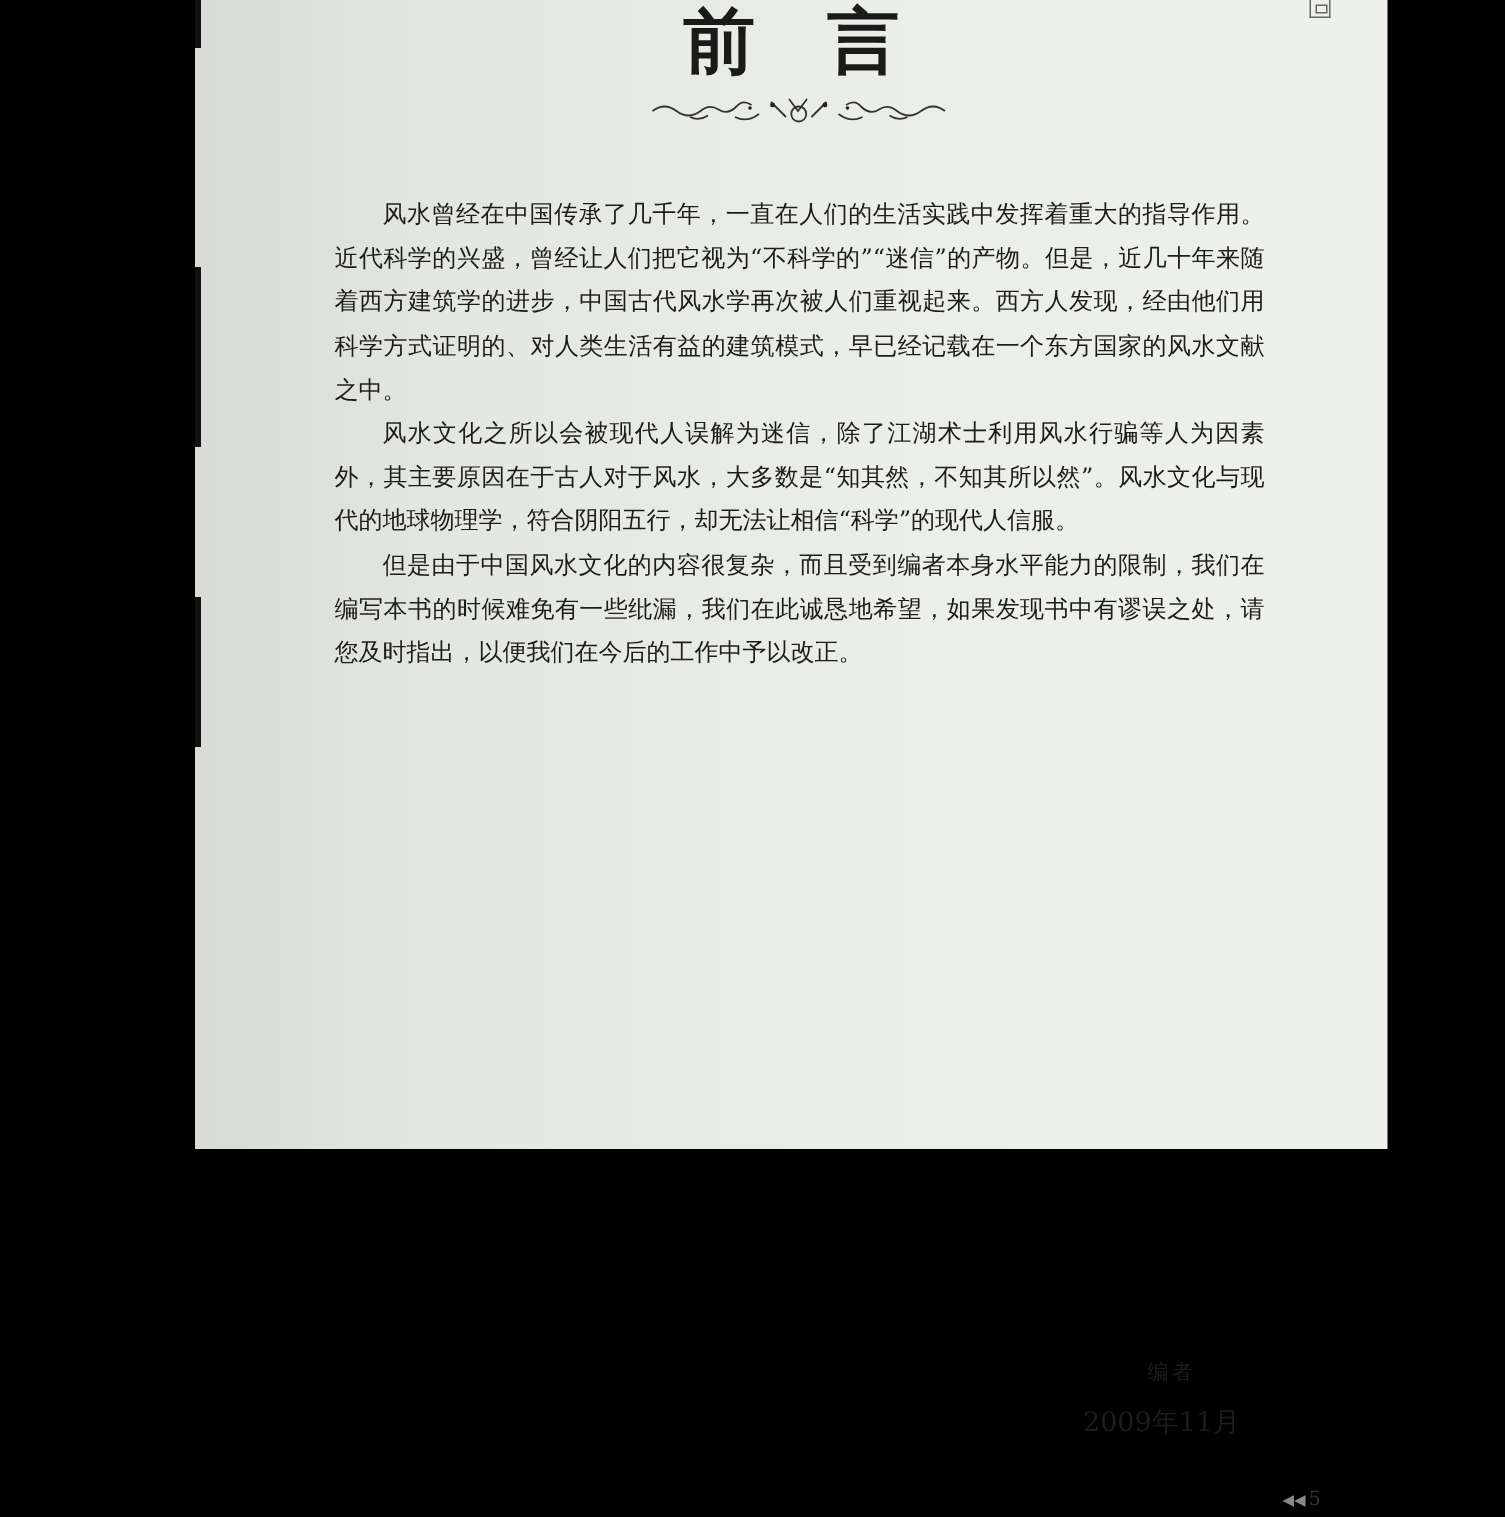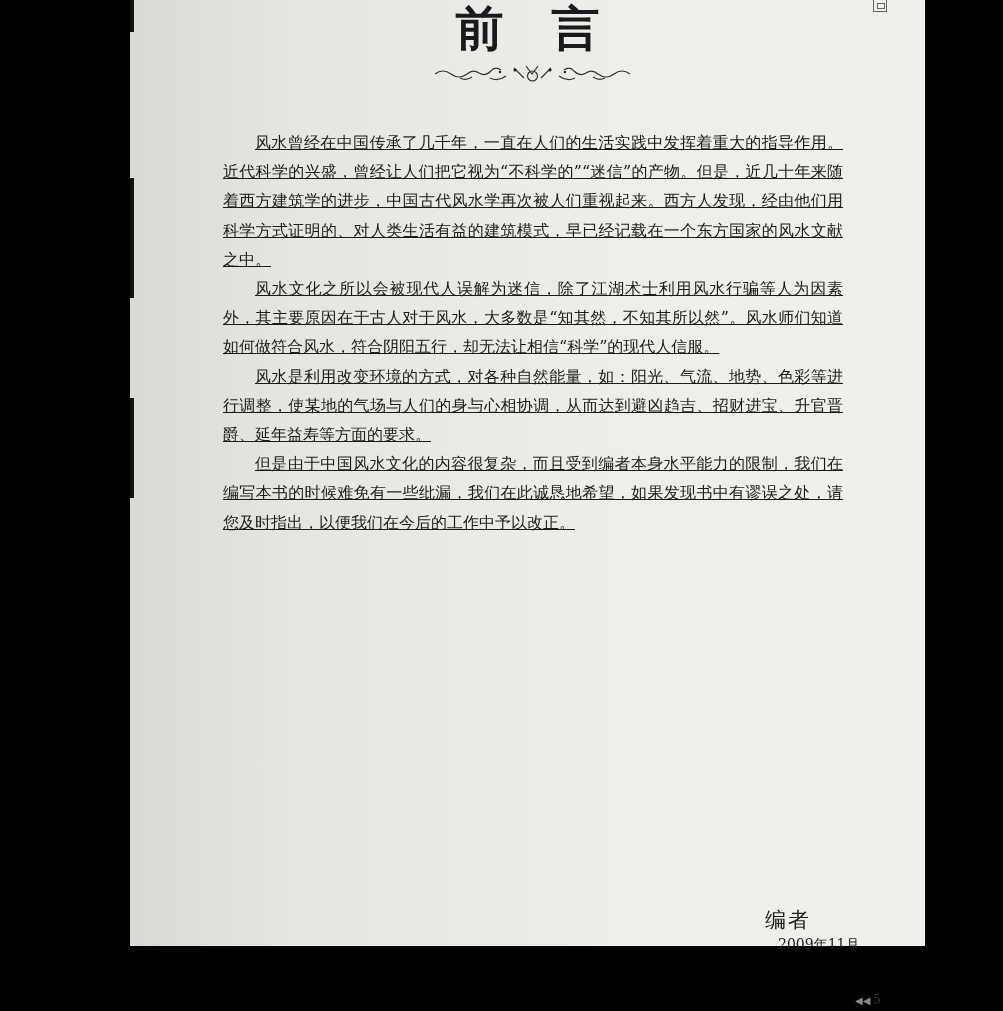--- a/index.html
+++ b/index.html
@@ -2,21 +2,21 @@
 <html><head>
 <meta charset="utf-8">
 <style>
   html, body { margin: 0; padding: 0; }
   body {
     width: 1003px; height: 1011px; background: #000;
     position: relative; overflow: hidden;
     font-family: "DejaVu Serif", "Liberation Serif", serif;
   }
   .page {
-    position: absolute; left: 130px; top: 0; width: 795px; height: 946px;
+    position: absolute; left: 130px; top: 0; width: 795px; height: 766px;
     background: linear-gradient(90deg, #d9dcd6 0%, #e4e7e1 20%, #eceee9 60%, #eef0eb 100%);
   }
   .edge-torn {
     position: absolute; left: 0; width: 4px; background: #111;
   }
   .corner-mark {
     position: absolute; left: 743px; top: 0; width: 14px; height: 12px;
     border: 1px solid #666; border-top: none; box-sizing: border-box;
   }
   .corner-mark::after {
@@ -27,29 +27,29 @@
     position: absolute; left: 0; width: 795px; top: 0px; text-align: center;
     font-size: 48px; font-weight: bold; color: #1a1a1a; letter-spacing: 48px;
     line-height: 56px; padding-left: 48px; box-sizing: border-box;
     font-family: "DejaVu Serif", serif;
   }
   .ornament {
     position: absolute; left: 300px; top: 62px; width: 205px; height: 22px;
   }
   .body-text {
     position: absolute; left: 93px; top: 128px; width: 620px;
-    font-size: 16px; line-height: 29.2px; color: #1c1c1c; text-align: justify; text-decoration: underline;
+    font-size: 16px; line-height: 29.2px; color: #1c1c1c; text-align: justify;
   }
   .body-text p { margin: 0; text-indent: 2em; }
   .signature {
-    position: absolute; left: 635px; top: 906px; font-size: 21px; color: #1c1c1c;
+    position: absolute; left: 635px; top: 906px; font-size: 14px; color: #1c1c1c;
     letter-spacing: 2px;
   }
   .date {
-    position: absolute; left: 648px; top: 936px; font-size: 14px; color: #1c1c1c;
+    position: absolute; left: 592px; top: 936px; font-size: 18px; color: #1c1c1c;
   }
   .page-num {
     position: absolute; left: 725px; top: 992px; font-size: 13px; color: #333;
   }
   .page-num .arrows { color: #888; font-size: 10px; margin-right: 2px; }
 </style>
 </head>
 <body>
 
 <div class="page">
@@ -73,22 +73,21 @@
     <g fill="#222">
       <circle cx="85" cy="8" r="1.6"></circle>
         <circle cx="120" cy="8" r="1.6"></circle>
       <circle cx="70" cy="10" r="1.2"></circle>
         <circle cx="135" cy="10" r="1.2"></circle>
     </g>
   </svg>
 
   <div class="body-text">
     <p>风水曾经在中国传承了几千年，一直在人们的生活实践中发挥着重大的指导作用。近代科学的兴盛，曾经让人们把它视为“不科学的”“迷信”的产物。但是，近几十年来随着西方建筑学的进步，中国古代风水学再次被人们重视起来。西方人发现，经由他们用科学方式证明的、对人类生活有益的建筑模式，早已经记载在一个东方国家的风水文献之中。</p>
-    <p>风水文化之所以会被现代人误解为迷信，除了江湖术士利用风水行骗等人为因素外，其主要原因在于古人对于风水，大多数是“知其然，不知其所以然”。风水师们知道如何做符合风水，符合阴阳五行，却无法让相信“科学”的现代人信服。</p>
-    <p>风水是利用改变环境的方式，对各种自然能量，如：阳光、气流、地势、色彩等进行调整，使某地的气场与人们的身与心相协调，从而达到避凶趋吉、招财进宝、升官晋爵、延年益寿等方面的要求。</p>
+    <p>风水文化之所以会被现代人误解为迷信，除了江湖术士利用风水行骗等人为因素外，其主要原因在于古人对于风水，大多数是“知其然，不知其所以然”。风水文化与现代的地球物理学，符合阴阳五行，却无法让相信“科学”的现代人信服。</p>
     <p>但是由于中国风水文化的内容很复杂，而且受到编者本身水平能力的限制，我们在编写本书的时候难免有一些纰漏，我们在此诚恳地希望，如果发现书中有谬误之处，请您及时指出，以便我们在今后的工作中予以改正。</p>
   </div>
 
   <div class="signature">编者</div>
   <div class="date">2009年11月</div>
 
   <div class="page-num">
     <span class="arrows">◀◀</span><span>5</span>
   </div>
 </div>

